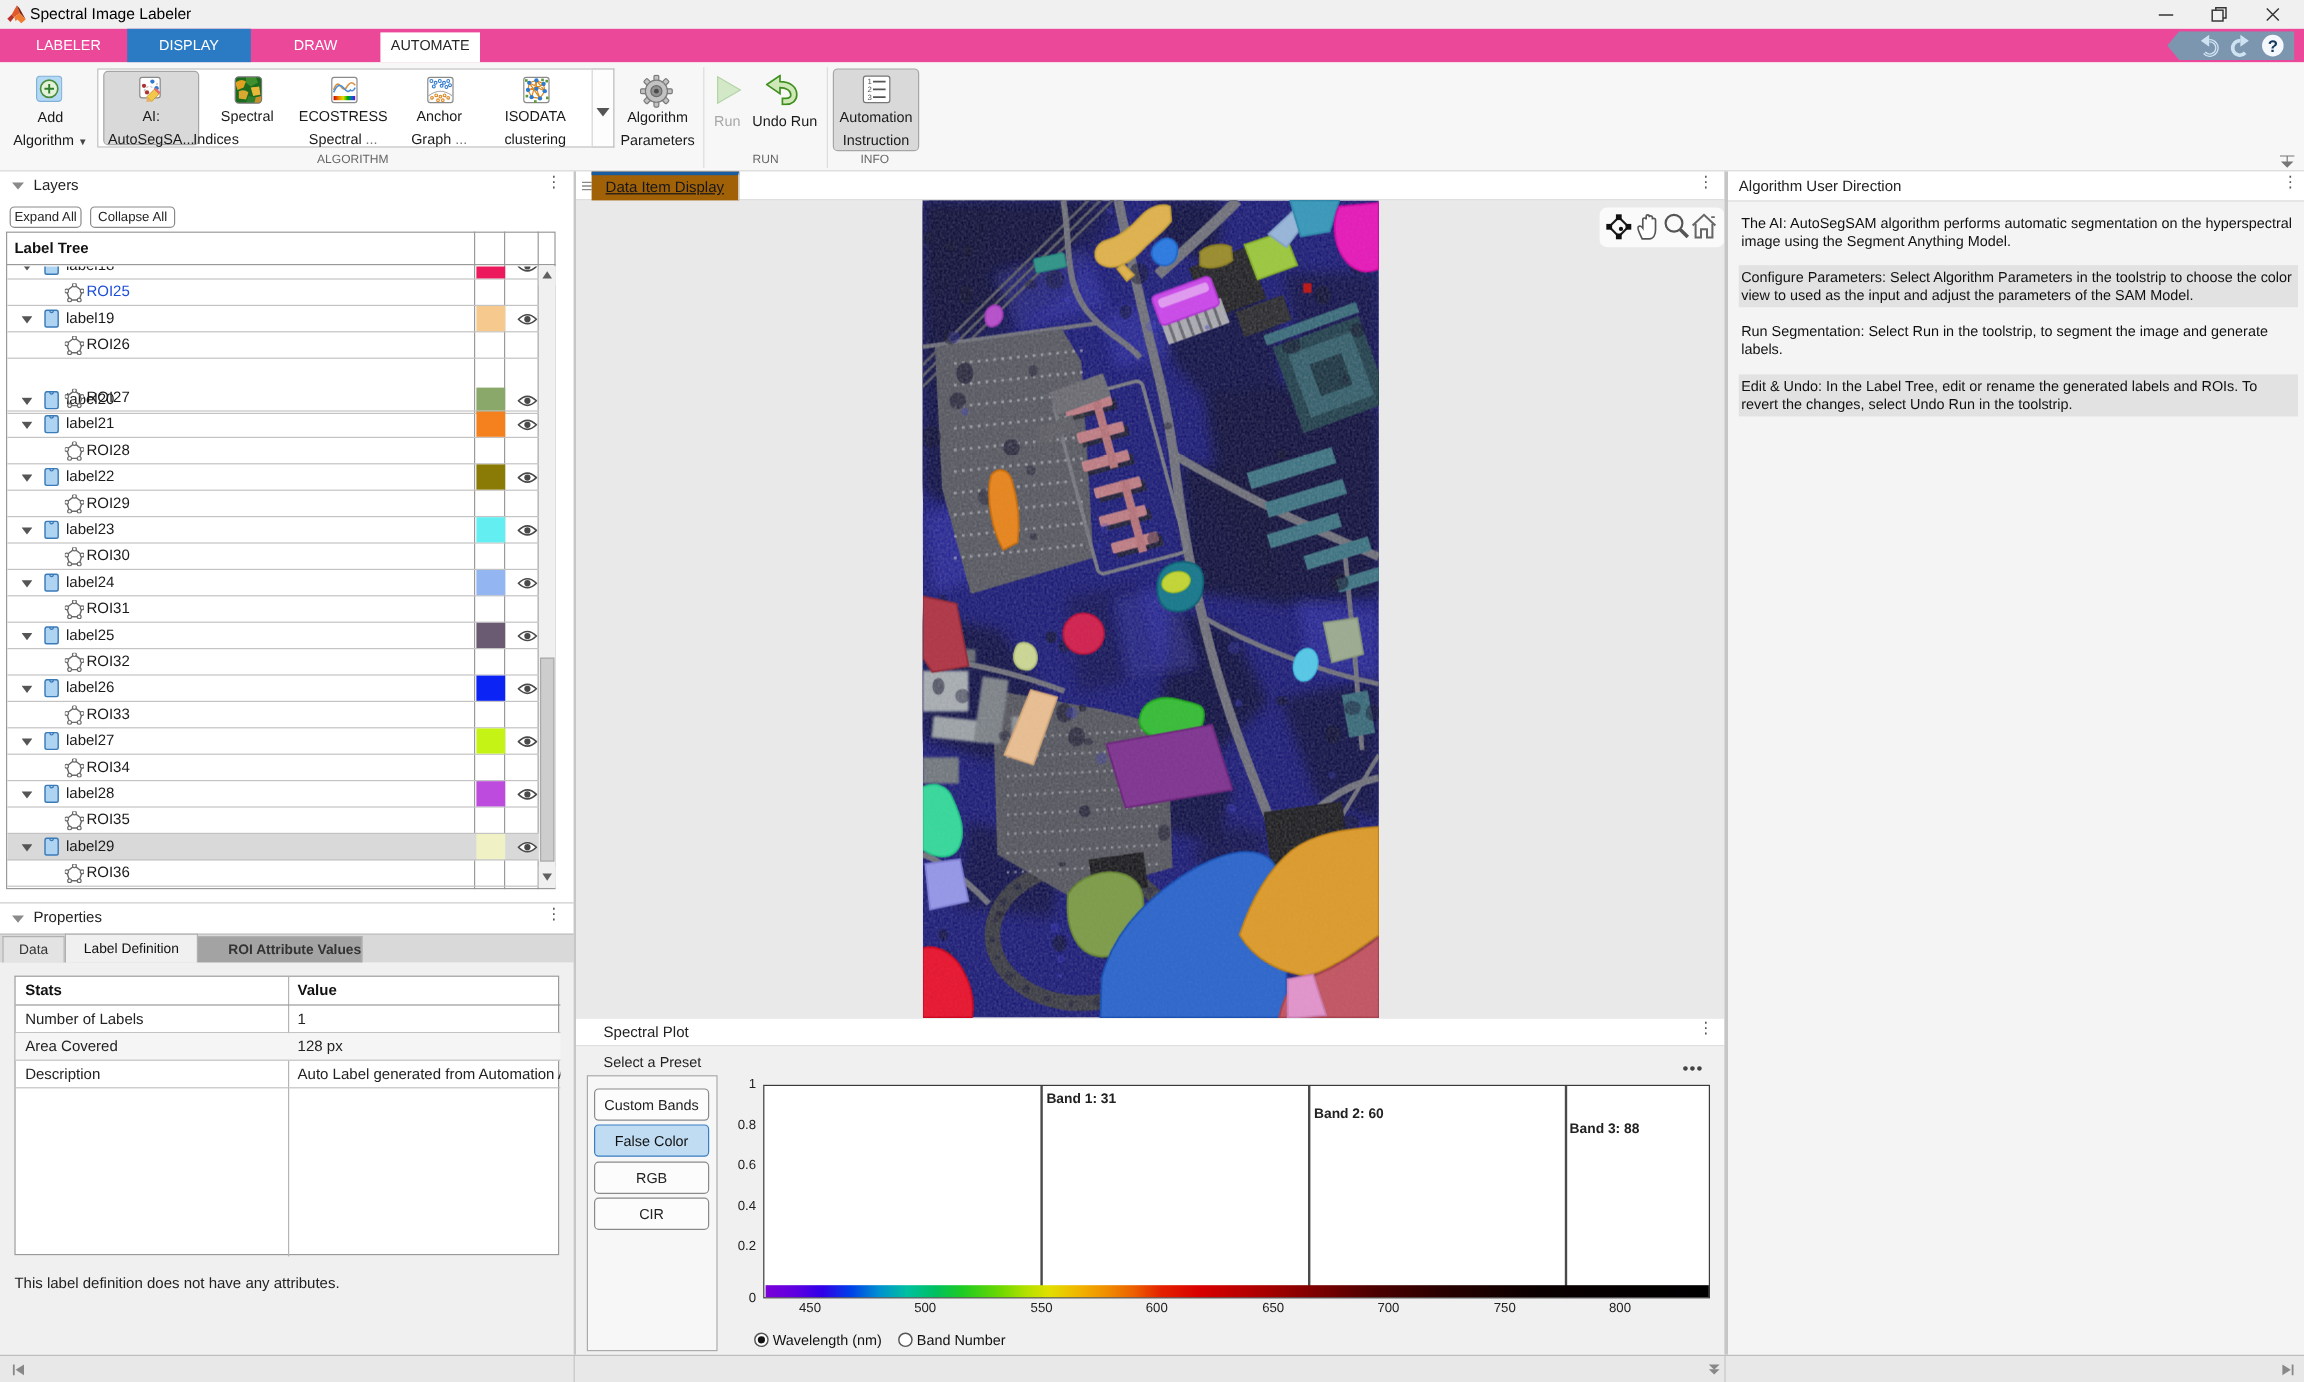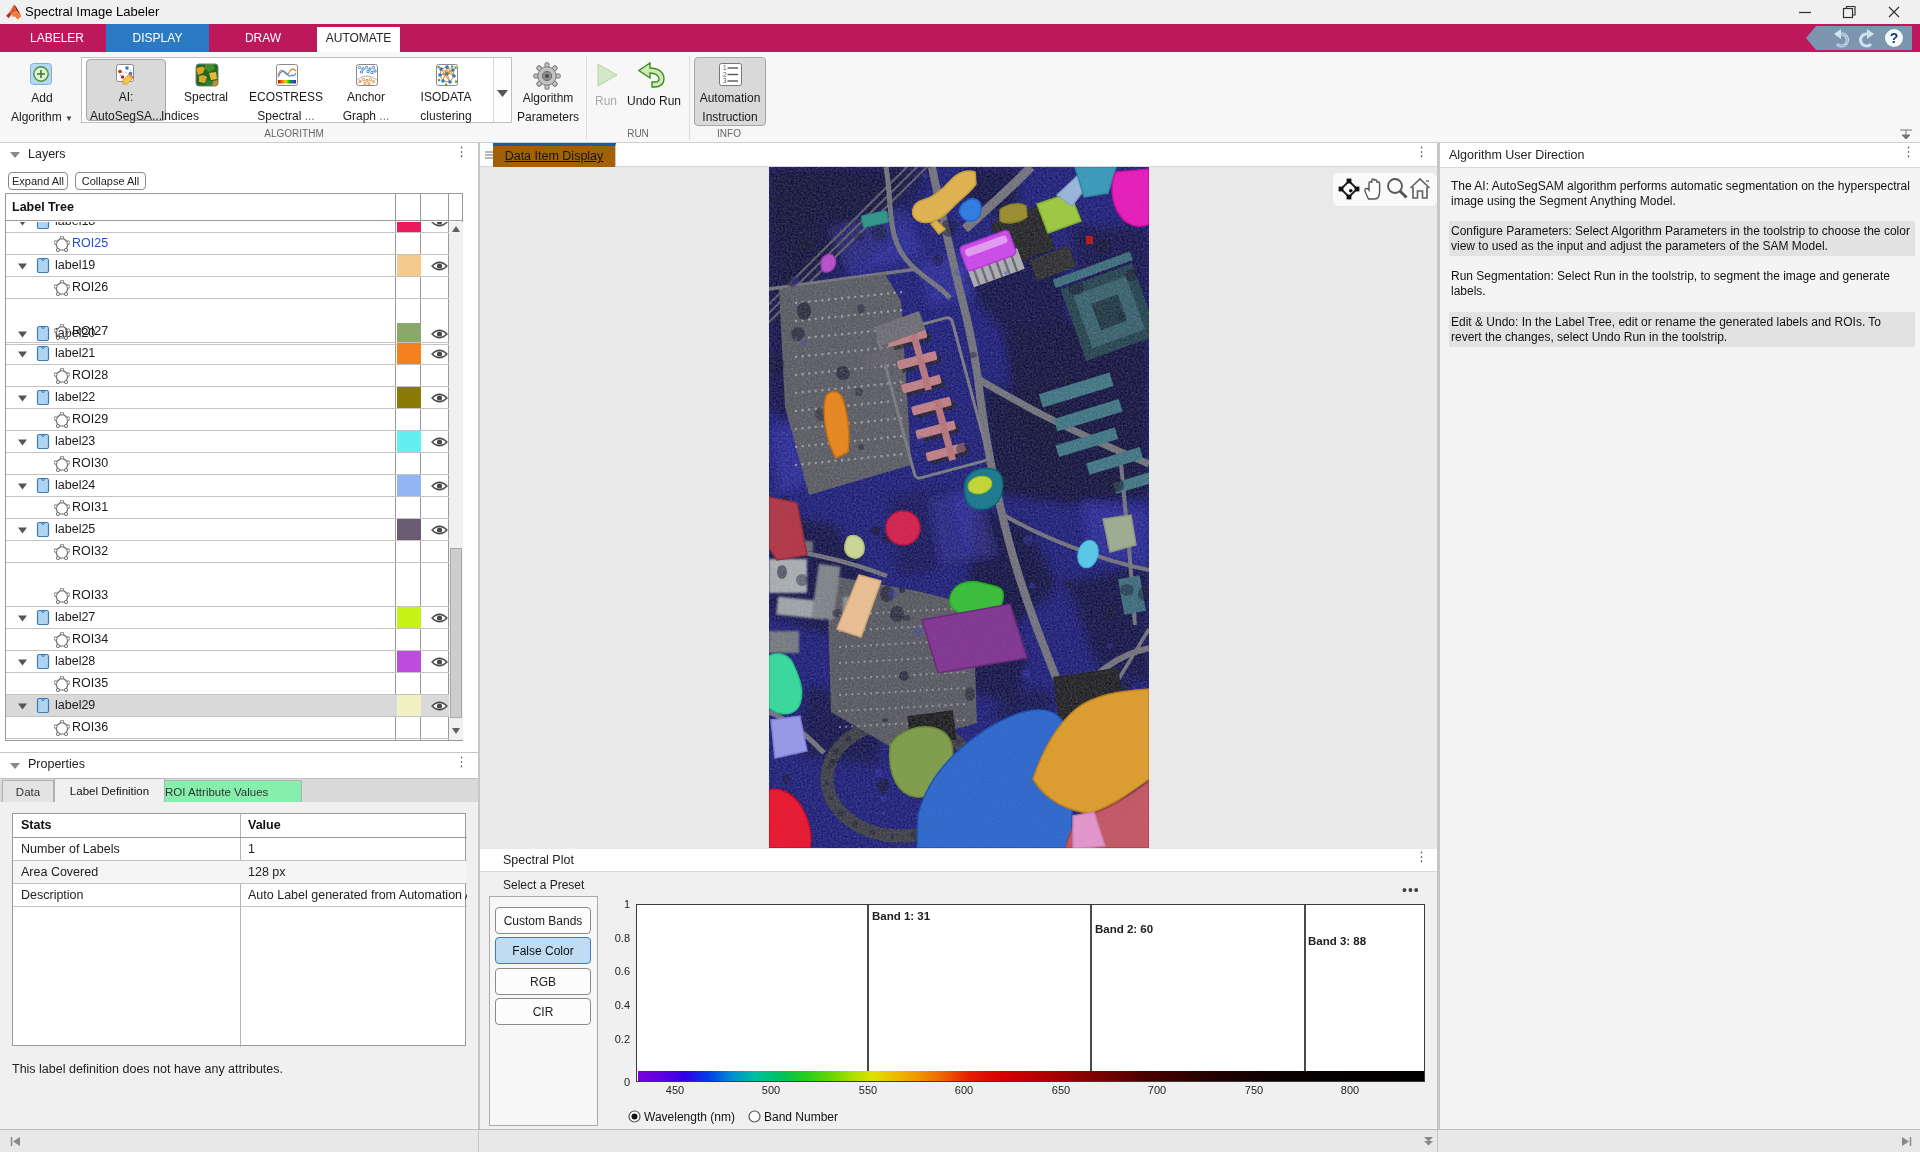--- a/index.html
+++ b/index.html
@@ -23,21 +23,21 @@
       </svg>
  <svg class="abs" style="left:1842px;top:5px" width="14" height="14" viewBox="0 0 14 14">
         <rect x="1.5" y="3.5" width="9" height="9" fill="none" stroke="#333" stroke-width="1.2"></rect>
         <path d="M4.5,3.5 L4.5,1.5 L13,1.5 L13,10 L10.5,10" fill="none" stroke="#333" stroke-width="1.2"></path>
       </svg>
  <svg class="abs" style="left:1887px;top:5px" width="14" height="14" viewBox="0 0 14 14">
         <path d="M2,2 L12,12 M12,2 L2,12" stroke="#333" stroke-width="1.2"></path>
       </svg>
 </div>
 
-<div class="abs" style="left:0;top:24px;width:1920px;height:28px;background:#be185d;">
+<div class="abs" style="left:0;top:24px;width:1920px;height:28px;background:#ec4899;">
  <div class="abs" style="left:8px;top:0;width:98px;height:28px;color:#fff;font-size:12px;text-align:center;line-height:28px;">LABELER</div>
  <div class="abs" style="left:106px;top:0;width:103px;height:28px;background:#2b7bc4;color:#fff;font-size:12px;text-align:center;line-height:28px;">DISPLAY</div>
  <div class="abs" style="left:209px;top:0;width:108px;height:28px;color:#fff;font-size:12px;text-align:center;line-height:28px;">DRAW</div>
  <div class="abs" style="left:317px;top:3px;width:83px;height:25px;background:#ffffff;color:#262626;font-size:12px;text-align:center;line-height:23px;">AUTOMATE</div>
  <svg class="abs" style="left:1806px;top:2px" width="106" height="24" viewBox="0 0 106 24">
   <polygon points="10,0 106,0 106,24 10,24 0,12" fill="#7b96ae"></polygon>
   <path d="M35,8 A6,6 0 1 1 31,18" fill="none" stroke="#cfe2f2" stroke-width="3"></path>
   <path d="M35,8 A6,6 0 1 1 31,18" fill="none" stroke="#1a3c5c" stroke-width="0.8" opacity="0.5"></path>
   <polygon points="35,3 35,13 28,8" fill="#cfe2f2"></polygon>
   <path d="M61,8 A6,6 0 1 0 65,18" fill="none" stroke="#cfe2f2" stroke-width="3"></path>
@@ -461,20 +461,35 @@
             <g fill="#fff" stroke="#6a6a6a">
               <circle cx="8" cy="1.5" r="1.6"></circle>
               <circle cx="14.5" cy="6.5" r="1.6"></circle>
               <circle cx="12" cy="14" r="1.6"></circle>
               <circle cx="4" cy="14" r="1.6"></circle>
               <circle cx="1.5" cy="6.5" r="1.6"></circle>
             </g>
           </svg>
           <div style="position:absolute;left:66px;top:3px;font-size:12.5px;color:#1a1a1a;">ROI32</div>
         </div>
+        <div style="position:absolute;left:0;top:341px;width:456px;height:22px;border-bottom:1px solid #c3c3c3;">
+          <svg width="9" height="7" viewBox="0 0 9 7" style="position:absolute;left:12px;top:8px">
+            <polygon points="0,0.5 9,0.5 4.5,6.5" fill="#555"></polygon>
+          </svg>
+          <svg width="16" height="17" viewBox="0 0 16 17" style="position:absolute;left:29px;top:2px">
+            <path d="M4,1.5 L12,1.5 Q13.5,1.5 13.5,3.5 L13.5,14 Q13.5,15.5 12,15.5 L4,15.5 Q2.5,15.5 2.5,14 L2.5,3.5 Q2.5,1.5 4,1.5 Z" fill="#aed4f2" stroke="#3a7ab8" stroke-width="1.2"></path>
+            <path d="M6.5,1.5 Q6.5,3.5 8,3.5 Q9.5,3.5 9.5,1.5" fill="none" stroke="#3a7ab8" stroke-width="1"></path>
+          </svg>
+          <div style="position:absolute;left:49px;top:3px;font-size:12.5px;color:#1a1a1a;">label26</div>
+          <div style="position:absolute;left:391px;top:0;width:24px;height:21px;background:#0b24f5;"></div>
+          <svg width="17" height="12" viewBox="0 0 17 12" style="position:absolute;left:425px;top:5px">
+            <path d="M1,6 Q8.5,-1.5 16,6 Q8.5,13.5 1,6 Z" fill="#fff" stroke="#4a4a4a" stroke-width="1.3"></path>
+            <circle cx="8.5" cy="6" r="2.6" fill="#4a4a4a"></circle>
+          </svg>
+        </div>
         <div style="position:absolute;left:0;top:363px;width:456px;height:22px;border-bottom:1px solid #c3c3c3;">
           <svg width="16" height="16" viewBox="0 0 16 16" style="position:absolute;left:48px;top:3px">
             <polygon points="8,1.5 14.5,6.5 12,14 4,14 1.5,6.5" fill="none" stroke="#6a6a6a" stroke-width="1.2"></polygon>
             <g fill="#fff" stroke="#6a6a6a">
               <circle cx="8" cy="1.5" r="1.6"></circle>
               <circle cx="14.5" cy="6.5" r="1.6"></circle>
               <circle cx="12" cy="14" r="1.6"></circle>
               <circle cx="4" cy="14" r="1.6"></circle>
               <circle cx="1.5" cy="6.5" r="1.6"></circle>
             </g>
@@ -579,21 +594,21 @@
   <div style="position:absolute;left:0;top:0;width:478px;height:25px;background:#fff;"></div>
   <svg class="abs" style="left:10px;top:9px" width="10" height="8" viewBox="0 0 10 8">
           <polygon points="0,1 10,1 5,7" fill="#8a8a8a"></polygon>
         </svg>
   <div class="abs" style="left:28px;top:4px;font-size:12.5px;color:#222;">Properties</div>
   <div class="abs vdots" style="left:455px;top:6px;">⋮</div>
 
   <div class="abs" style="left:0;top:25px;width:478px;height:24px;background:#d9d9d9;border-top:1px solid #c0c0c0;"></div>
   <div class="abs" style="left:2px;top:27px;width:52px;height:22px;background:#e3e3e3;border:1px solid #b0b0b0;border-bottom:none;font-size:11.5px;color:#333;text-align:center;line-height:22px;">Data</div>
   <div class="abs" style="left:54px;top:25px;width:111px;height:24px;background:#f0f0f0;border:1px solid #b0b0b0;border-bottom:none;font-size:11.5px;color:#111;text-align:center;line-height:24px;">Label Definition</div>
-  <div class="abs" style="left:165px;top:27px;width:137px;height:22px;background:#86efac;border:1px solid #b0b0b0;border-bottom:none;border-left:none;font-size:11.5px;color:#333;text-align:left;line-height:22px;">ROI Attribute Values</div>
+  <div class="abs" style="left:165px;top:27px;width:137px;height:22px;background:#a3a3a3;border:1px solid #b0b0b0;border-bottom:none;border-left:none;font-size:11.5px;color:#333;text-align:right;line-height:22px;font-weight:bold;">ROI Attribute Values</div>
 
   <div class="abs" style="left:12px;top:60px;width:454px;height:233px;background:#fff;border:1px solid #9a9a9a;">
     <div style="position:absolute;left:227px;top:0;width:1px;height:233px;background:#b5b5b5;"></div>
     <div style="position:absolute;left:0;top:0;width:454px;height:24px;border-bottom:1px solid #9a9a9a;"></div>
     <div style="position:absolute;left:8px;top:4px;font-size:12.5px;font-weight:bold;color:#111;">Stats</div>
     <div style="position:absolute;left:235px;top:4px;font-size:12.5px;font-weight:bold;color:#111;">Value</div>
     <div style="position:absolute;left:0;top:24px;width:454px;height:23px;border-bottom:1px solid #c3c3c3;">
       <div style="position:absolute;left:8px;top:4px;font-size:12.5px;color:#222;">Number of Labels</div>
       <div style="position:absolute;left:235px;top:4px;font-size:12.5px;color:#222;">1</div>
     </div>

